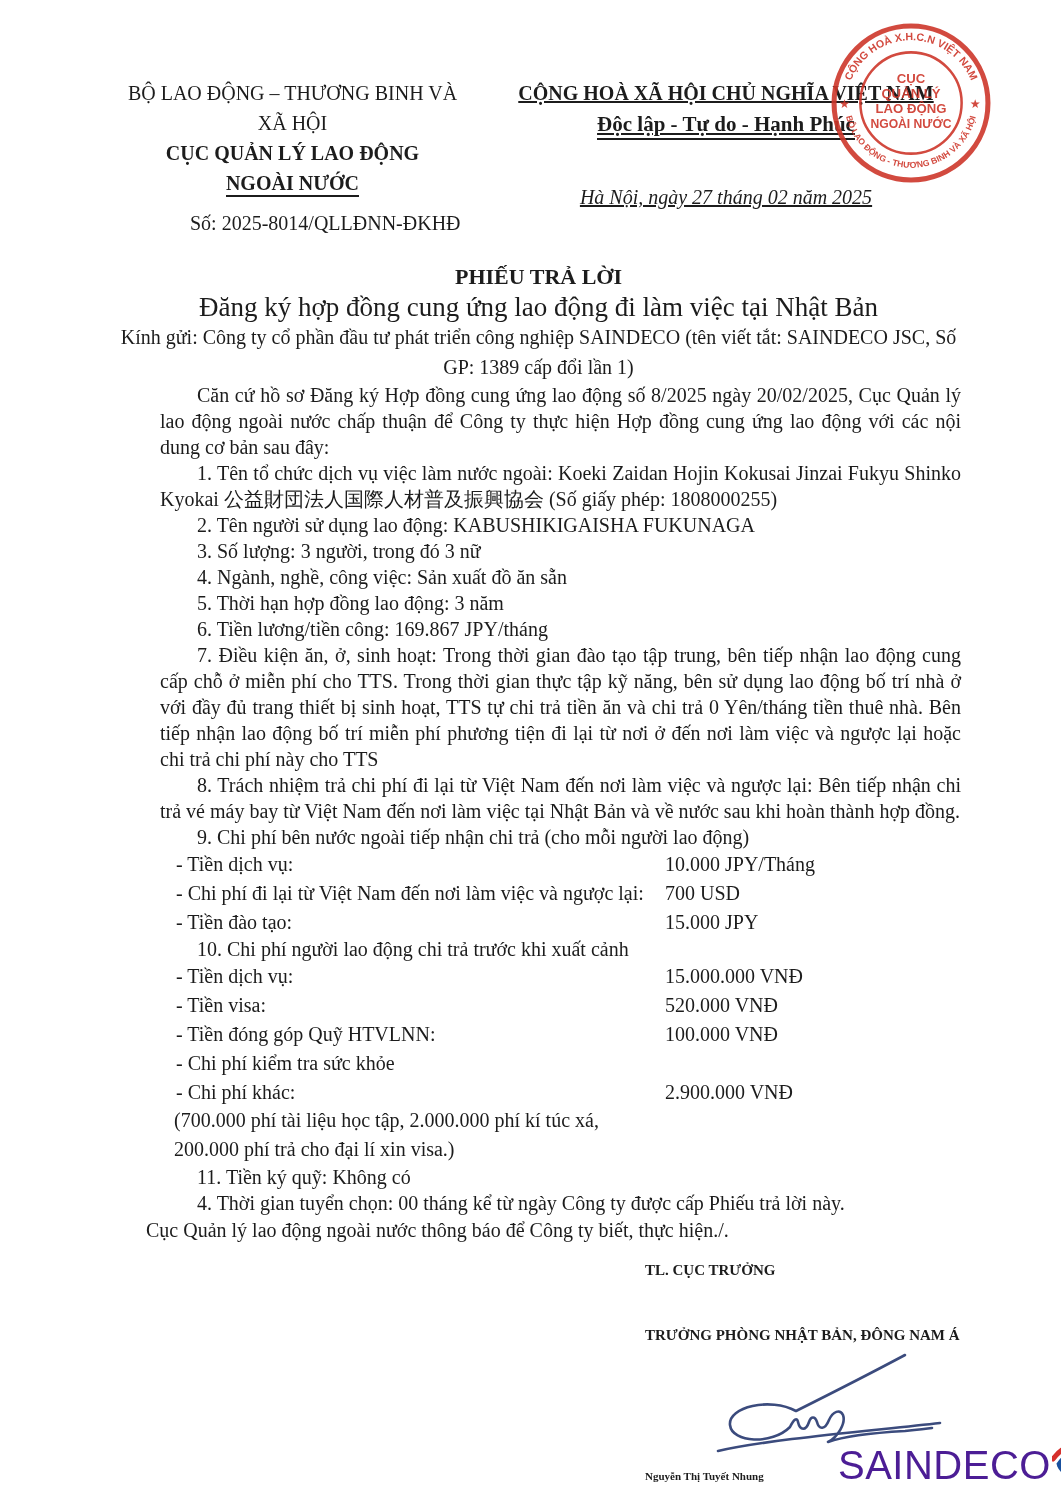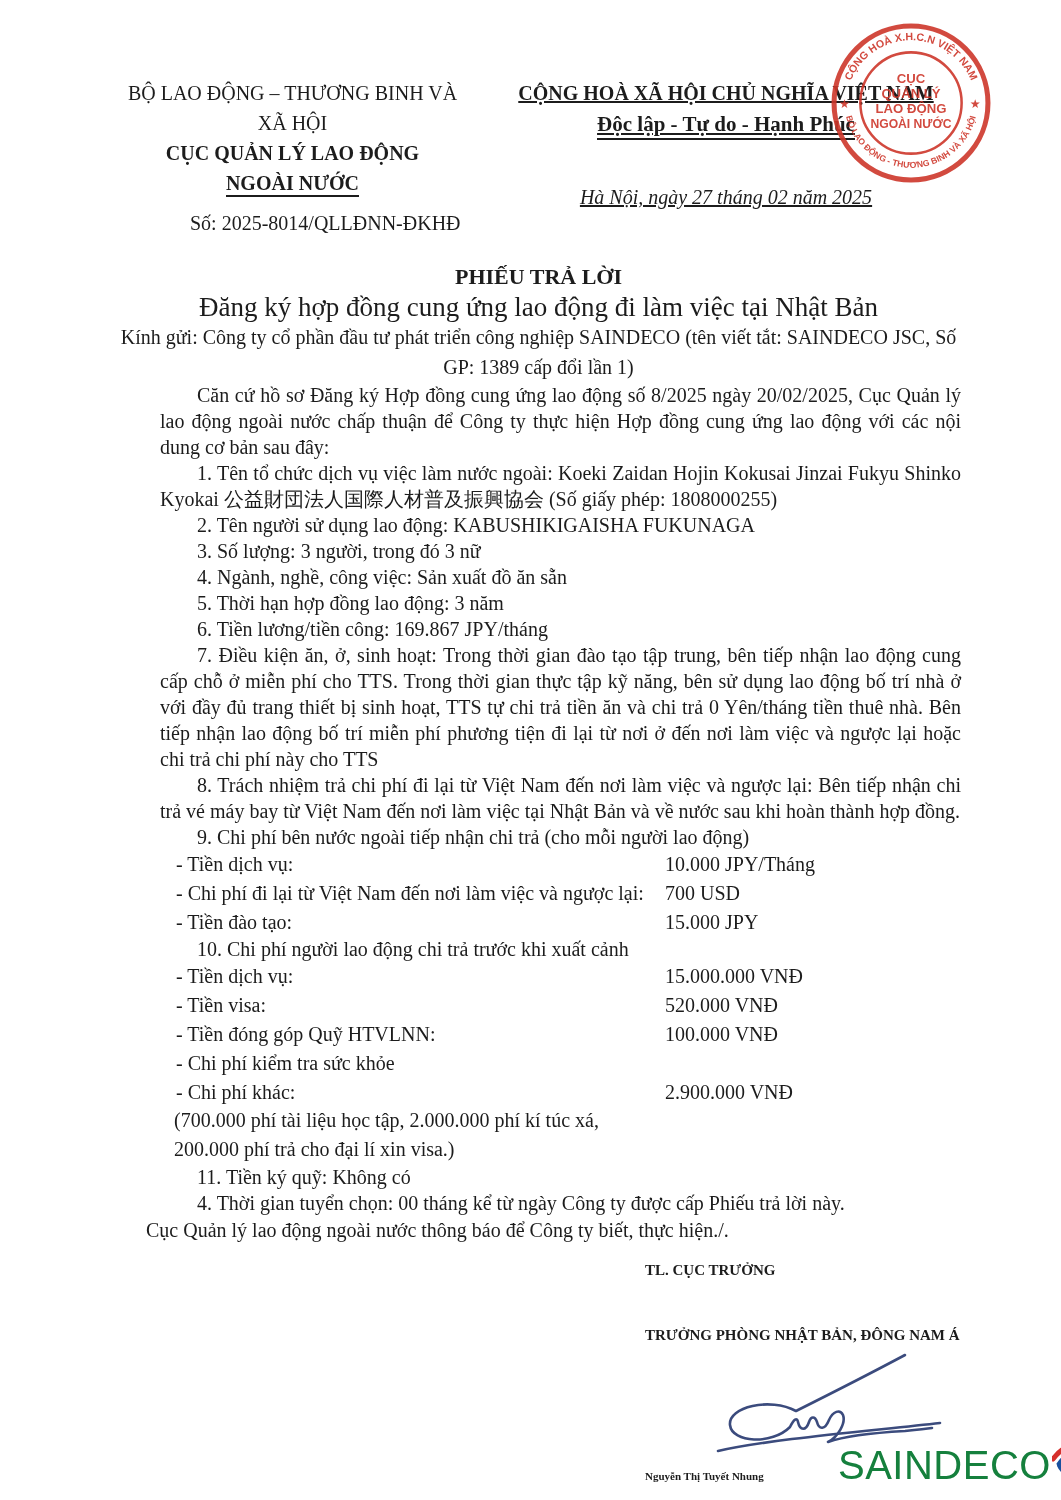--- a/index.html
+++ b/index.html
@@ -155,21 +155,21 @@
       <path d="M 205 6 C 175 22 120 50 96 62 C 70 48 28 58 30 76 C 32 94 72 96 90 78
                C 94 70 97 68 98 73 C 100 82 106 82 109 73 C 111 67 115 67 117 73
                C 119 81 125 81 129 71 C 133 62 140 60 143 66 C 146 74 138 88 128 93
                C 142 88 170 84 205 82 C 215 81 225 80 232 79" fill="none" stroke="#3b4b7d" stroke-width="2.6" stroke-linecap="round" stroke-linejoin="round"></path>
       <path d="M 18 102 C 70 90 170 82 240 74" fill="none" stroke="#3b4b7d" stroke-width="2.6" stroke-linecap="round"></path>
     </svg>
     <div class="sig-name">Nguyễn Thị Tuyết Nhung</div>
   </div>
 
   <div class="logo">
-    <span class="logo-text" style="color:#15803d;">SAINDECO</span>
+    <span class="logo-text" style="color:#4c1d95;">SAINDECO</span>
     <svg class="logo-icon" width="44" height="44" viewBox="0 0 44 44">
       <circle cx="21" cy="24" r="17" fill="#19509e"></circle>
       <path d="M2 26 C 12 10 30 6 43 9" fill="none" stroke="#ffffff" stroke-width="6"></path>
       <path d="M1 23 C 12 8 30 4 43 6" fill="none" stroke="#d6302c" stroke-width="5" stroke-linecap="round"></path>
     </svg>
   </div>
 
 </div>
 
 </body></html>

